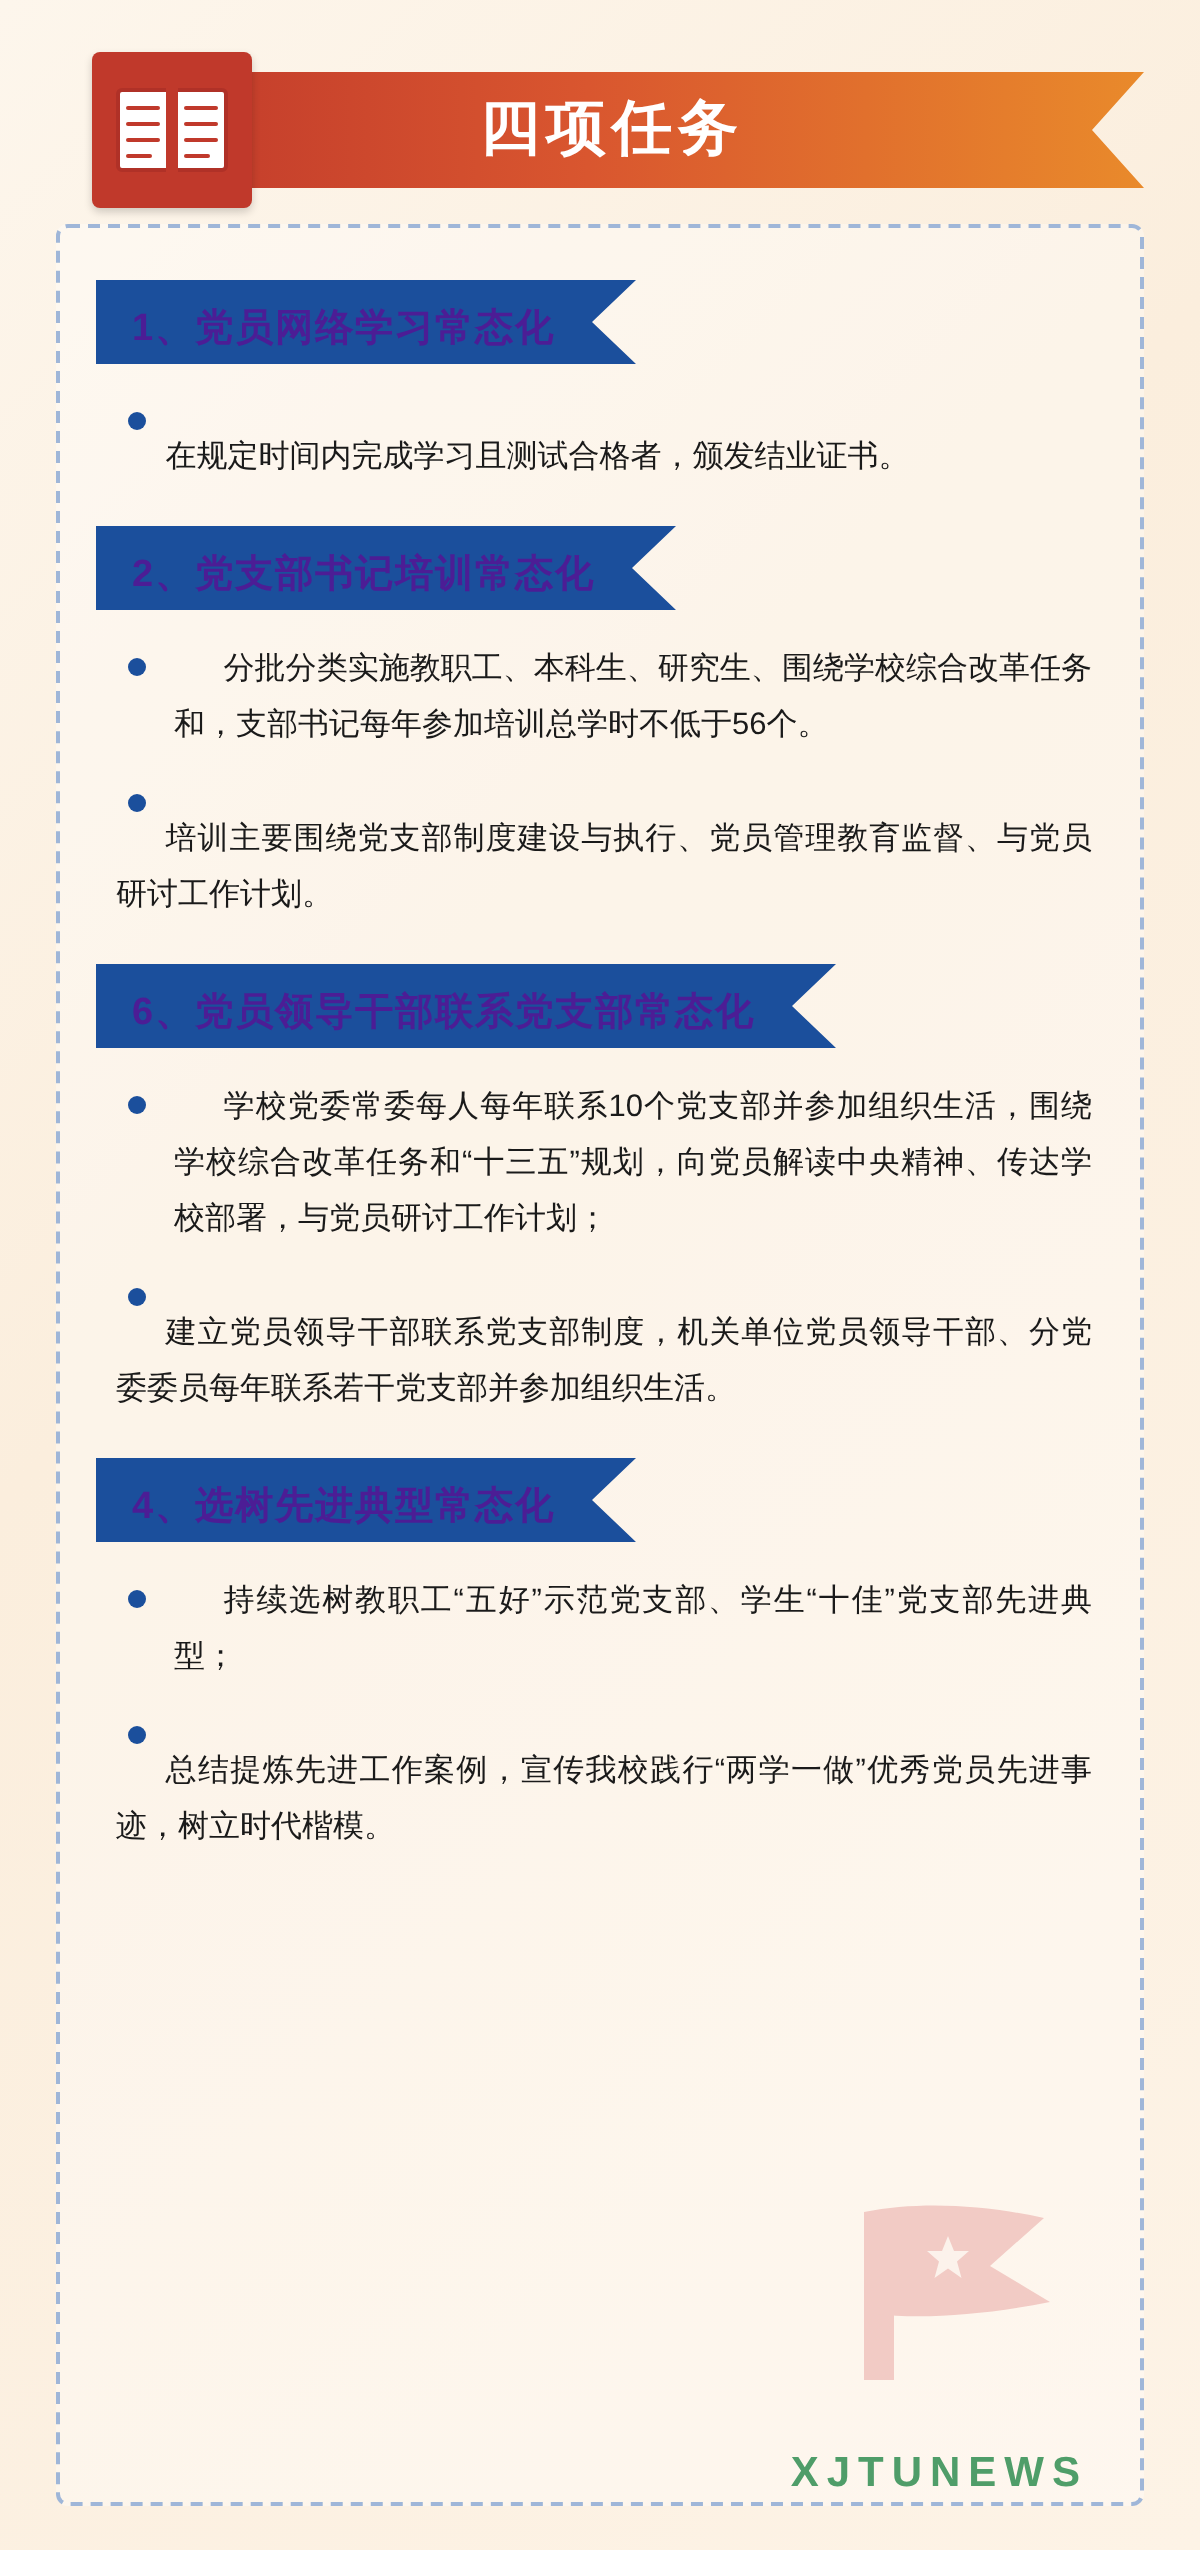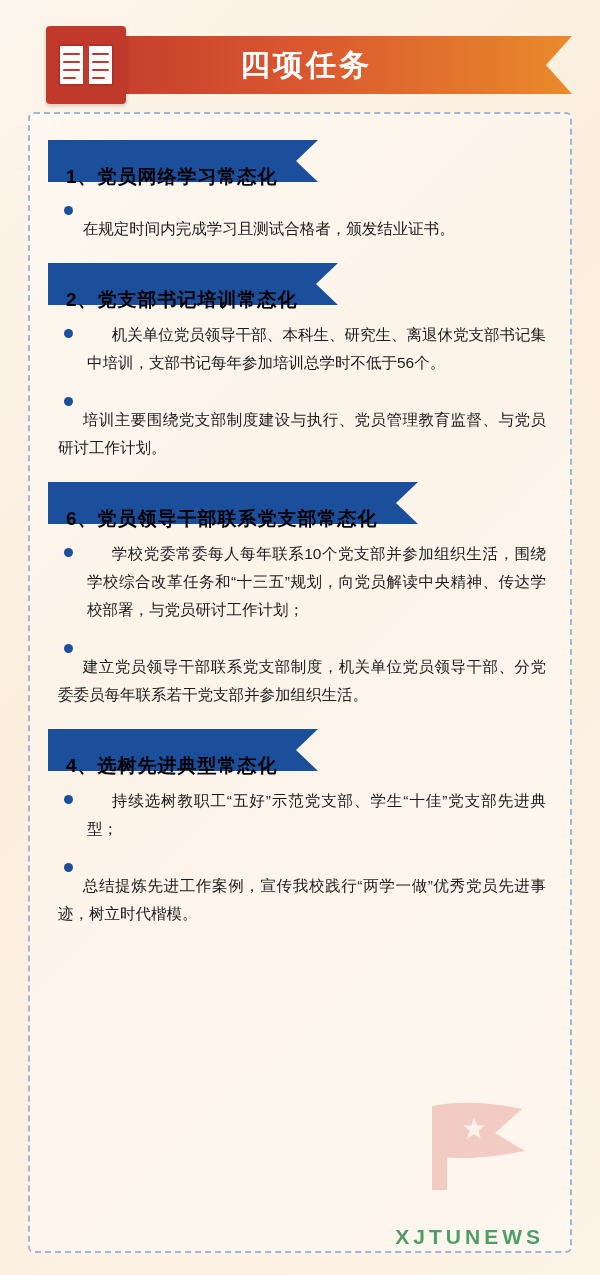--- a/index.html
+++ b/index.html
@@ -85,25 +85,25 @@
   }
   .ribbon-bg {
     position: absolute;
     left: 0; top: 0; bottom: 0;
     background: #1b4f9c;
     clip-path: polygon(0 0, 100% 0, calc(100% - 22px) 50%, 100% 100%, 0 100%);
   }
   .ribbon-text {
     position: relative;
     display: inline-block;
-    color: #000000;
+    color: #4c1d95;
     font-size: 19px;
     font-weight: bold;
     line-height: 42px;
-    padding: 16px 40px 0 18px;
+    padding: 4px 40px 0 18px;
     white-space: nowrap;
     letter-spacing: 1px;
   }
 
   
   .bullets { padding: 10px 6px 10px 10px; }
   .bullet {
     position: relative;
     display: flex;
     align-items: flex-start;
@@ -190,21 +190,21 @@
   </div>
 
   <div class="section">
     <div class="ribbon">
       <span class="ribbon-bg" style="width: 290px;"></span>
       <span class="ribbon-text">2、党支部书记培训常态化</span>
     </div>
     <div class="bullets">
       <div class="bullet">
         <span class="dot"></span>
-        <span class="btext">机关单位党员领导干部、本科生、研究生、离退休党支部书记集中培训，支部书记每年参加培训总学时不低于56个。</span>
+        <span class="btext">分批分类实施教职工、本科生、研究生、围绕学校综合改革任务和，支部书记每年参加培训总学时不低于56个。</span>
       </div>
       <div class="bullet">
         <span class="dot"></span>
         <span class="btext">培训主要围绕党支部制度建设与执行、党员管理教育监督、与党员研讨工作计划。</span>
       </div>
     </div>
   </div>
 
   <div class="section">
     <div class="ribbon">

